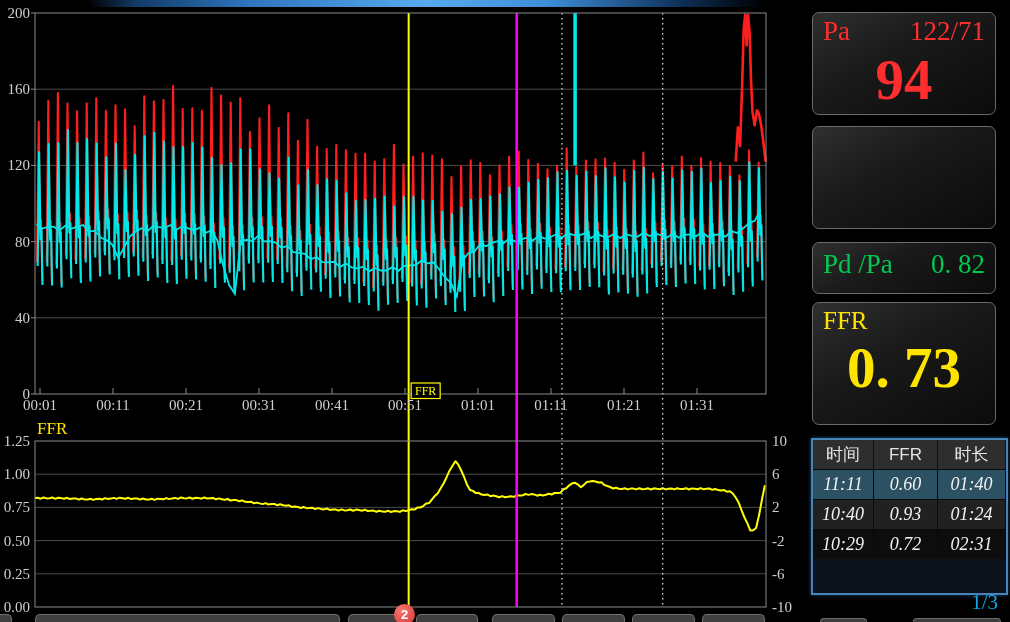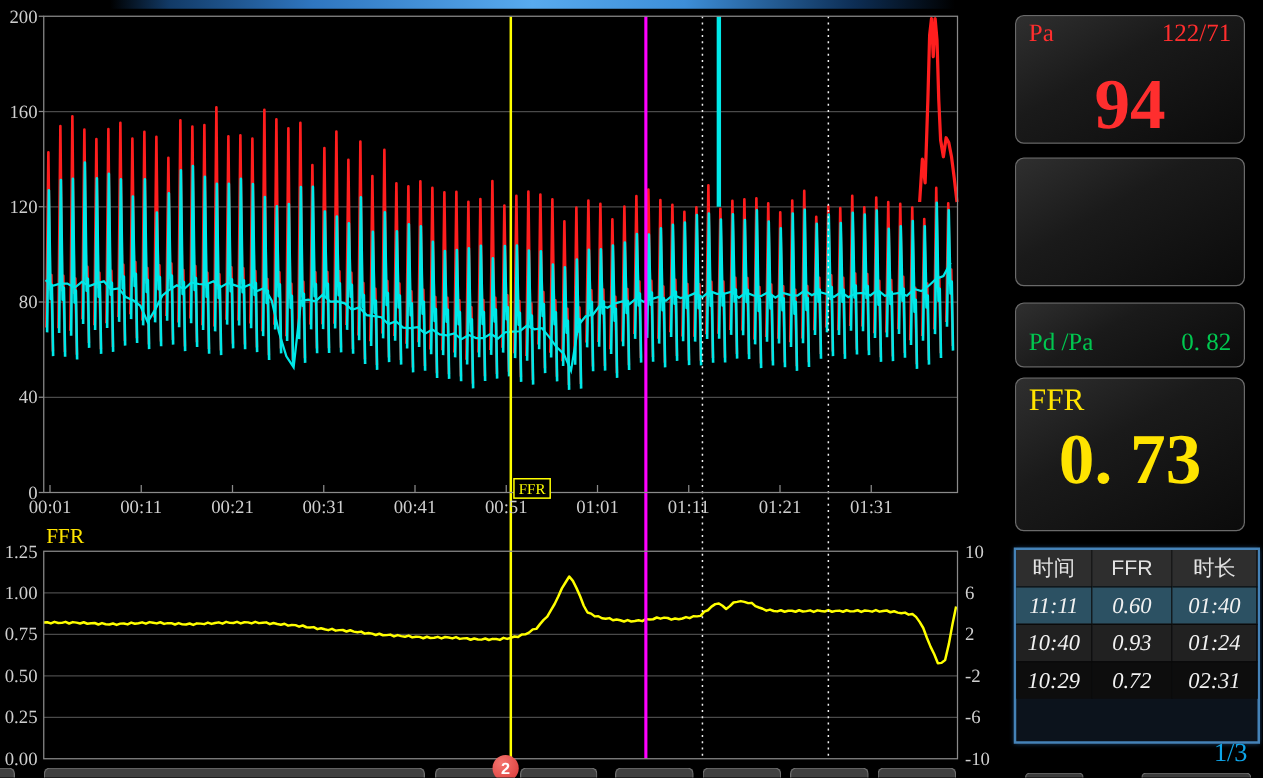--- a/index.html
+++ b/index.html
@@ -10,24 +10,24 @@
   #charts{position:absolute;left:0;top:0;width:810px;height:622px;}
   
   .panel{position:absolute;left:812px;width:184px;box-sizing:border-box;
     background:linear-gradient(150deg,#2f2f2f 0%,#1a1a1a 40%,#0b0b0b 100%);
     border:1px solid #6a6a6a;border-radius:7px;}
   #panel-pa{top:12px;height:103px;}
   #panel-pd{top:126px;height:103px;}
   #panel-pdpa{top:242px;height:52px;}
   #panel-ffr{top:302px;height:123px;}
   .prow{display:flex;justify-content:space-between;align-items:baseline;padding:3px 10px 0;
-        font-size:20px;line-height:1.15;}
-  .bigval{text-align:center;font-size:57px;line-height:1.0;font-weight:bold;margin-top:16px;}
+        font-size:27px;line-height:1.15;}
+  .bigval{text-align:center;font-size:57px;line-height:1.0;font-weight:bold;margin-top:4px;}
   .pa-c{color:#ff2e2e;} .pd-c{color:#00e0e0;} .green-c{color:#00c850;} .yellow-c{color:#ffe400;}
-  #panel-pdpa .prow{padding-top:20px;justify-content:space-between;}
+  #panel-pdpa .prow{padding-top:6px;justify-content:space-between;}
   #panel-ffr .ffr-label{padding:4px 0 0 10px;font-size:25px;color:#ffe400;}
   #panel-ffr .bigval{margin-top:4px;}
   
   #history{position:absolute;left:811px;top:438px;width:197px;height:157px;box-sizing:border-box;
     background:#0c131c;border:2px solid #4583b8;box-shadow:0 0 4px #1d4a75;}
   .t-head,.t-row{display:grid;grid-template-columns:61px 64px 1fr;}
   .t-head{height:29px;}
   .t-head .cell{background:#2e2e2e;color:#e2e2e2;font-size:17px;border-right:1px solid #121212;
     display:flex;align-items:center;justify-content:center;font-family:"Liberation Sans",sans-serif;}
   .t-row{height:30px;}

